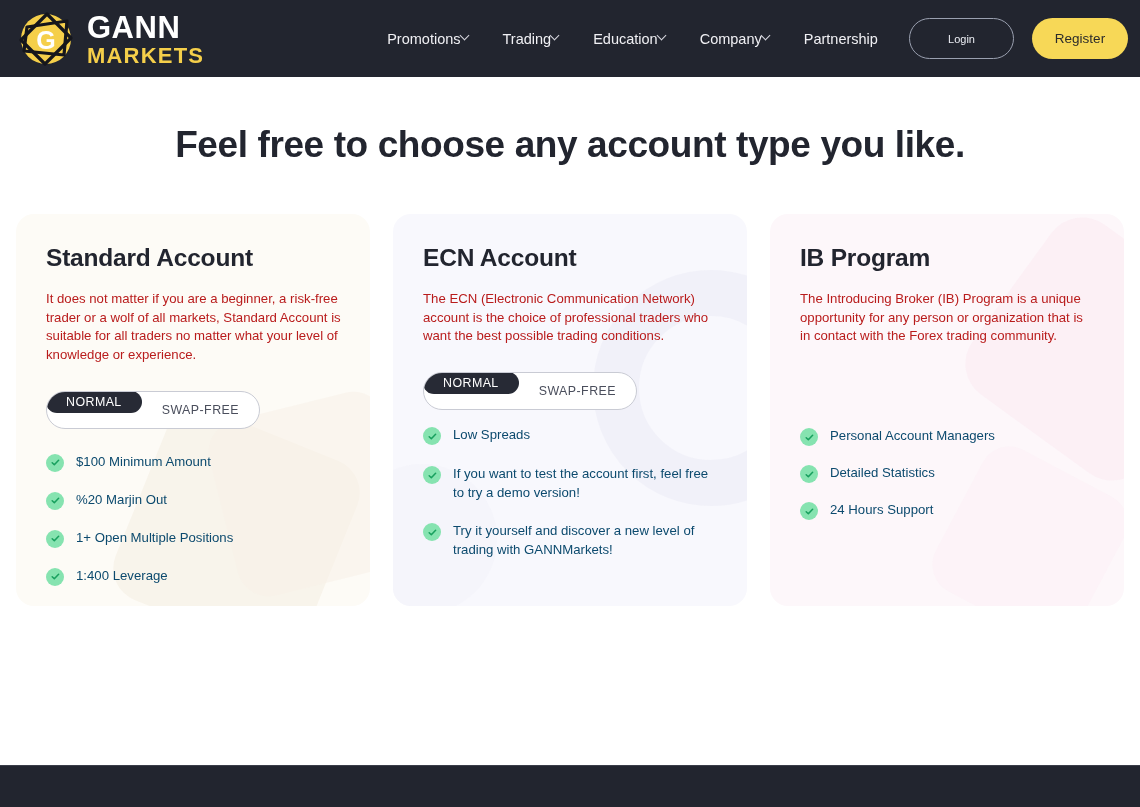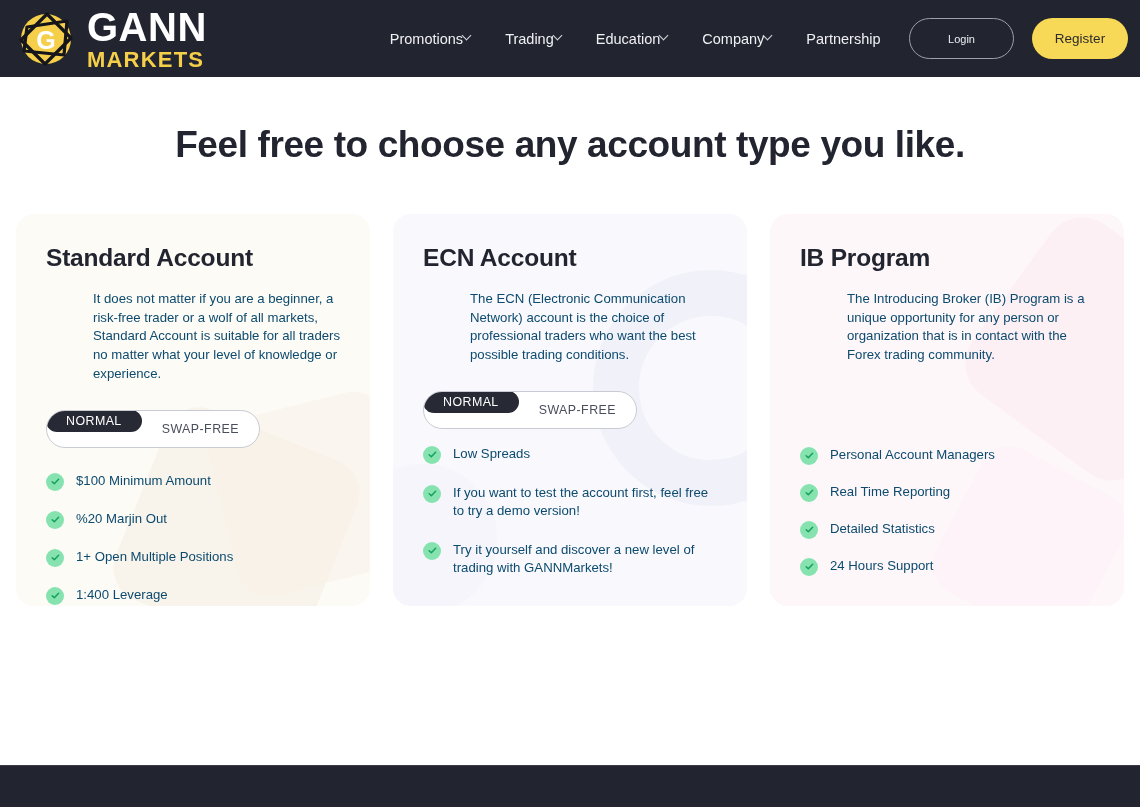--- a/index.html
+++ b/index.html
@@ -42,21 +42,21 @@
     flex: 0 0 auto;
   }
 
   .logo-wordmark {
     display: flex;
     flex-direction: column;
     line-height: 1;
     margin-top: 1px;
   }
   .logo-gann {
-    font-size: 40px;
+    font-size: 31px;
     font-weight: bold;
     letter-spacing: 0.5px;
     color: #ffffff;
   }
   .logo-markets {
     font-size: 22px;
     font-weight: bold;
     letter-spacing: 1.2px;
     color: #f5cf4a;
     margin-top: 2px;
@@ -219,23 +219,22 @@
     font-size: 24.5px;
     font-weight: bold;
     color: #22252f;
     letter-spacing: -0.2px;
     margin-bottom: 18px;
   }
 
   .card-desc {
     font-size: 13.2px;
     line-height: 1.42;
-    color: #0c4a6e;
+    color: #b91c1c;
     max-width: 300px;
-    margin-left: 47px;
   }
 
   
   .seg-toggle {
     display: inline-flex;
     align-items: stretch;
     height: 38px;
     border-radius: 19px;
     border: 1px solid #c9cbd4;
     background: #ffffff;
@@ -473,28 +472,20 @@
                 </svg>
             </span>
             <span class="feat-text">Personal Account Managers</span>
           </li>
           <li class="feat-item">
             <span class="check-badge">
               <svg width="11" height="11" viewBox="0 0 12 12">
                   <path d="M2.4 6.3 L4.7 8.5 L9.4 3.6" stroke="#18a05e" stroke-width="1.7" fill="none" stroke-linecap="round" stroke-linejoin="round"></path>
                 </svg>
             </span>
-            <span class="feat-text">Real Time Reporting</span>
-          </li>
-          <li class="feat-item">
-            <span class="check-badge">
-              <svg width="11" height="11" viewBox="0 0 12 12">
-                  <path d="M2.4 6.3 L4.7 8.5 L9.4 3.6" stroke="#18a05e" stroke-width="1.7" fill="none" stroke-linecap="round" stroke-linejoin="round"></path>
-                </svg>
-            </span>
             <span class="feat-text">Detailed Statistics</span>
           </li>
           <li class="feat-item">
             <span class="check-badge">
               <svg width="11" height="11" viewBox="0 0 12 12">
                   <path d="M2.4 6.3 L4.7 8.5 L9.4 3.6" stroke="#18a05e" stroke-width="1.7" fill="none" stroke-linecap="round" stroke-linejoin="round"></path>
                 </svg>
             </span>
             <span class="feat-text">24 Hours Support</span>
           </li>

